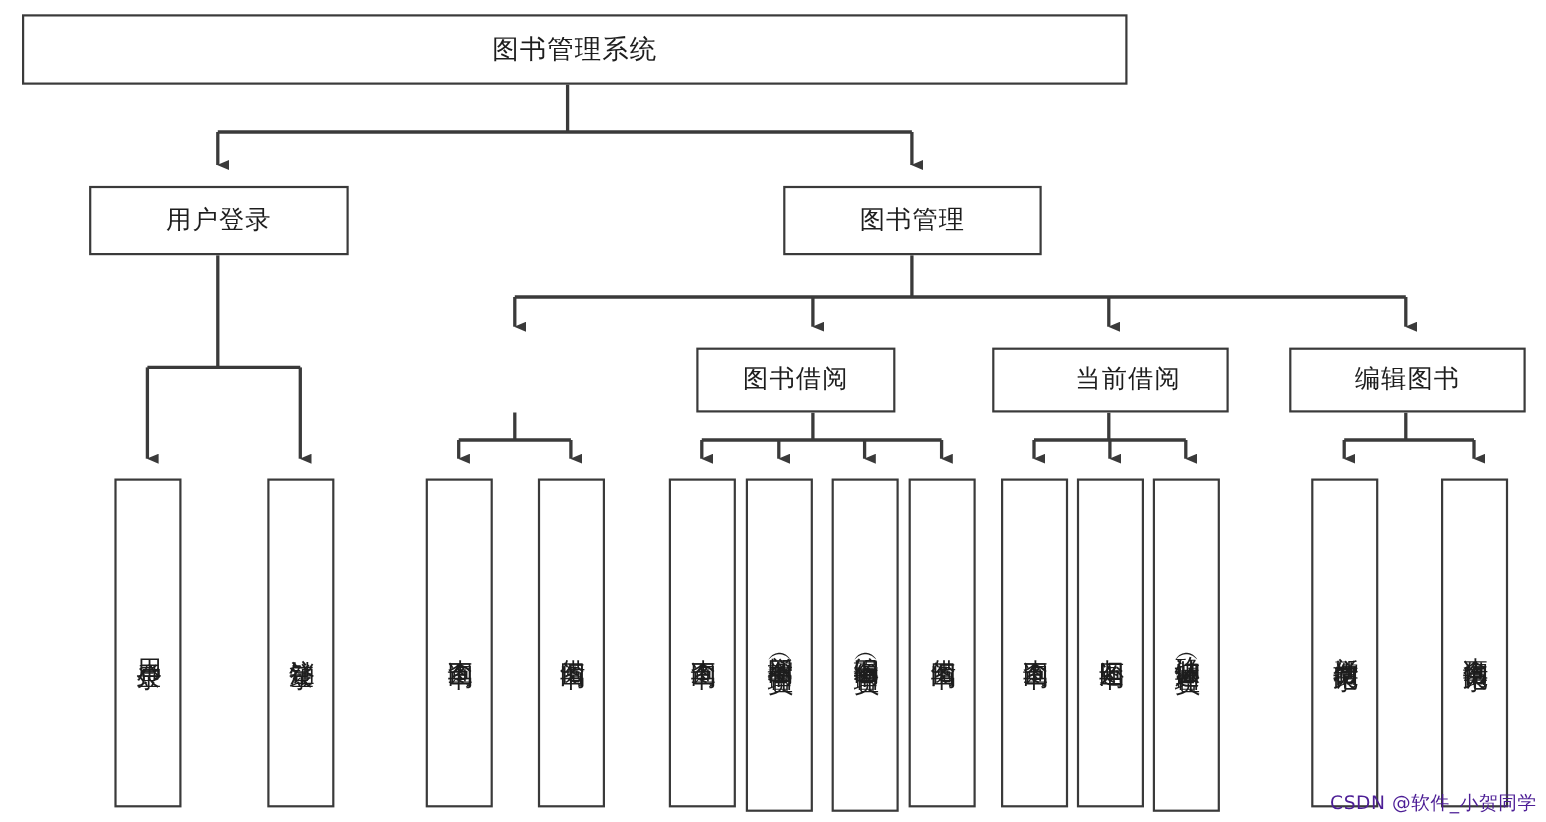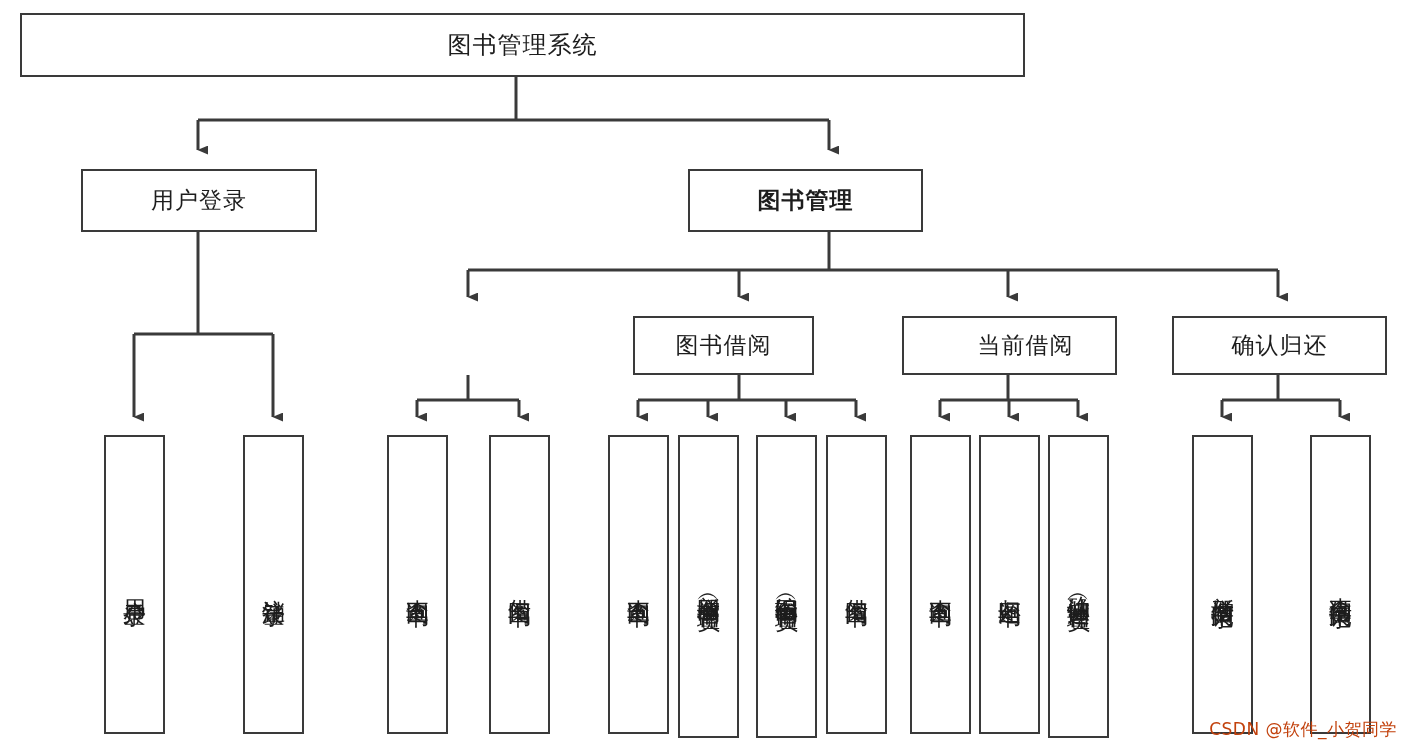--- a/index.html
+++ b/index.html
@@ -54,21 +54,21 @@
     line-height: 1.18;
     letter-spacing: 2px;
     white-space: nowrap;
     text-align: center;
   }
   .watermark {
     position: absolute;
     right: 8px;
     bottom: 6px;
     font-size: 17px;
-    color: #c2410c;
+    color: #4c1d95;
     letter-spacing: 0.5px;
     white-space: nowrap;
   }
 </style>
 </head>
 <body>
 
 <div id="canvas">
 
   <svg class="connectors" viewBox="0 0 1405 747">
@@ -121,32 +121,32 @@
     </g>
   </svg>
 
   <div class="node node-h node-root" style="left:20px; top:13px; width:1005px; height:64px;">
     <span class="label">图书管理系统</span>
   </div>
 
   <div class="node node-h" style="left:81px; top:169px; width:236px; height:63px;">
     <span class="label">用户登录</span>
   </div>
-  <div class="node node-h" style="left:688px; top:169px; width:235px; height:63px;font-weight:bold;">
+  <div class="node node-h" style="left:712px; top:169px; width:235px; height:63px;">
     <span class="label">图书管理</span>
   </div>
 
   <div class="node node-h" style="left:633px; top:316px; width:181px; height:59px;">
     <span class="label">图书借阅</span>
   </div>
   <div class="node node-h" style="left:902px; top:316px; width:215px; height:59px;padding-left:32px;">
     <span class="label">当前借阅</span>
   </div>
   <div class="node node-h" style="left:1172px; top:316px; width:215px; height:59px;">
-    <span class="label">确认归还</span>
+    <span class="label">编辑图书</span>
   </div>
 
   <div class="node node-v" style="left:104px; top:435px; width:61px; height:299px;">
     <span class="label">用户登录</span>
   </div>
   <div class="node node-v" style="left:243px; top:435px; width:61px; height:299px;">
     <span class="label">注销登录</span>
   </div>
 
   <div class="node node-v" style="left:387px; top:435px; width:61px; height:299px;">

